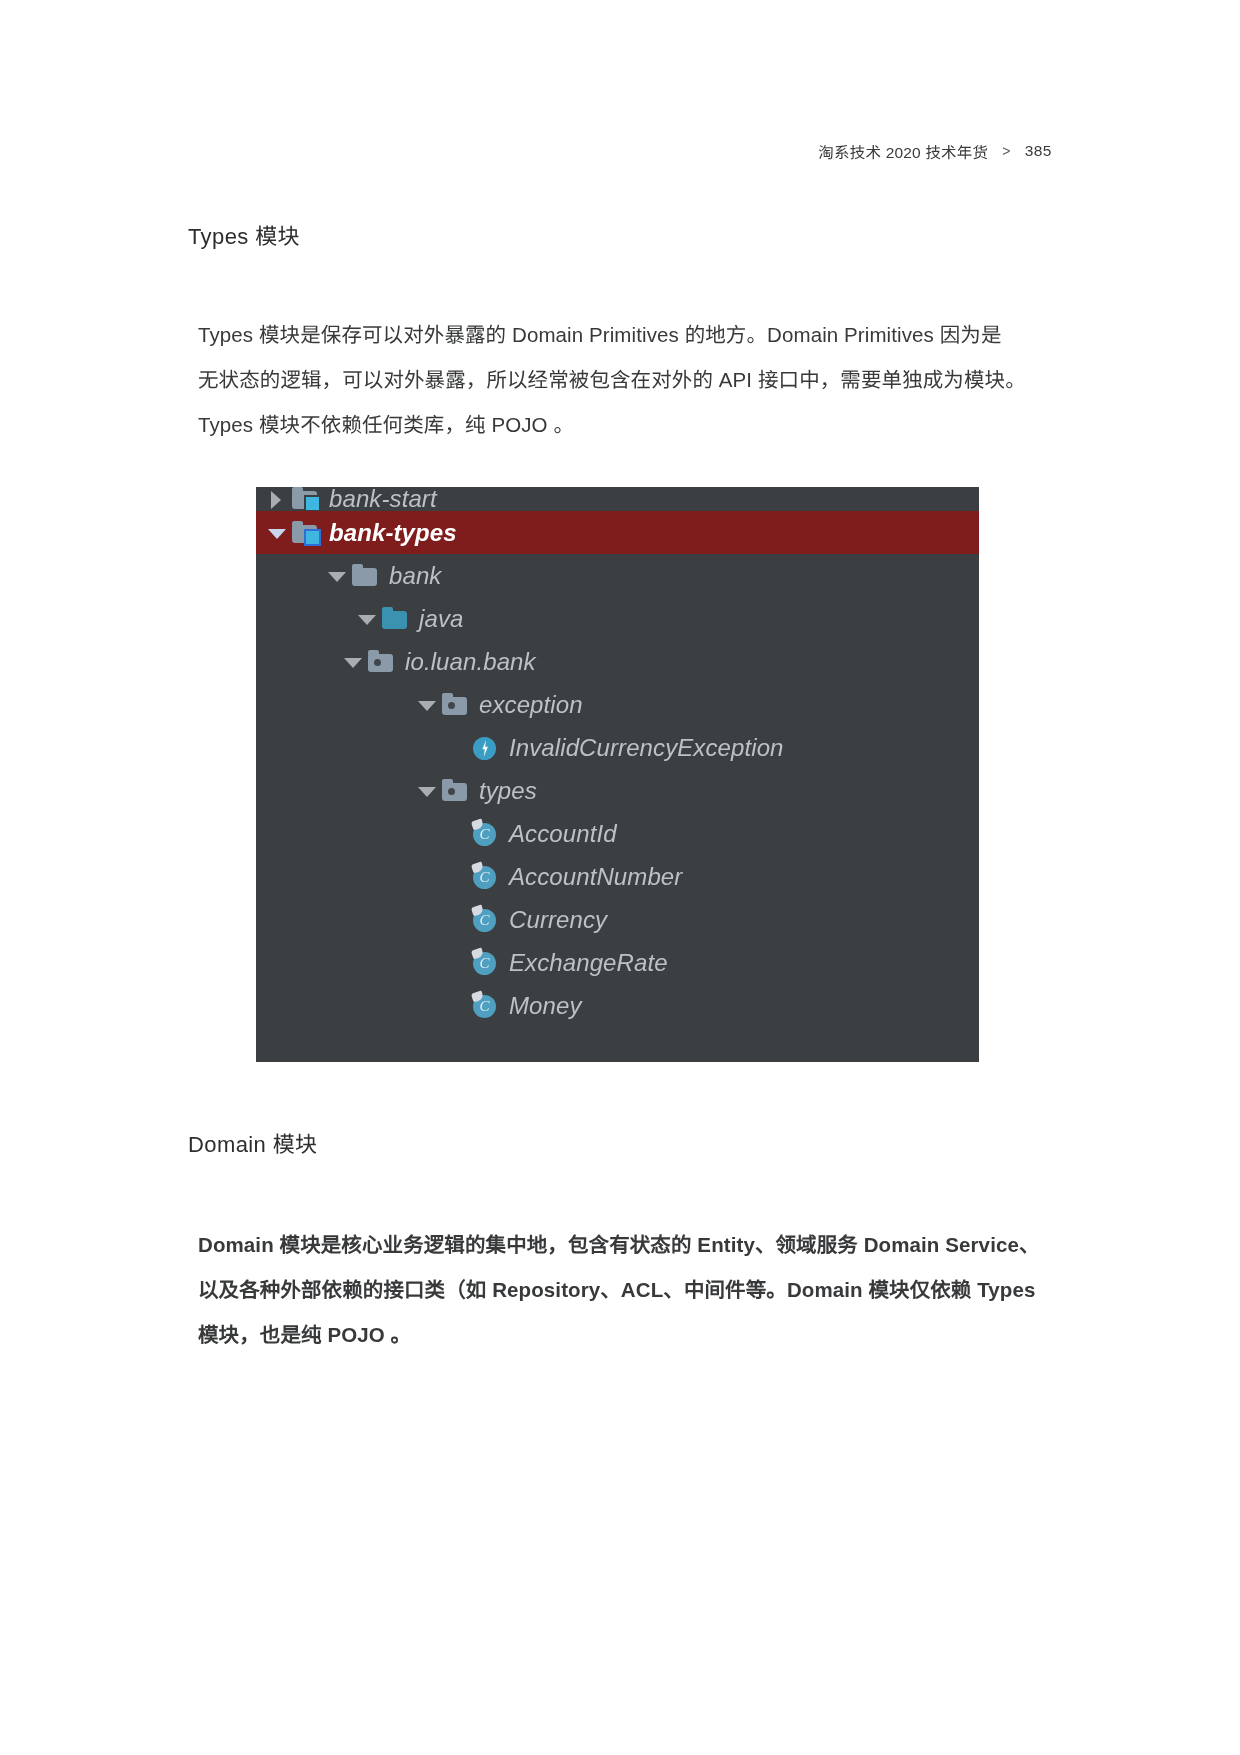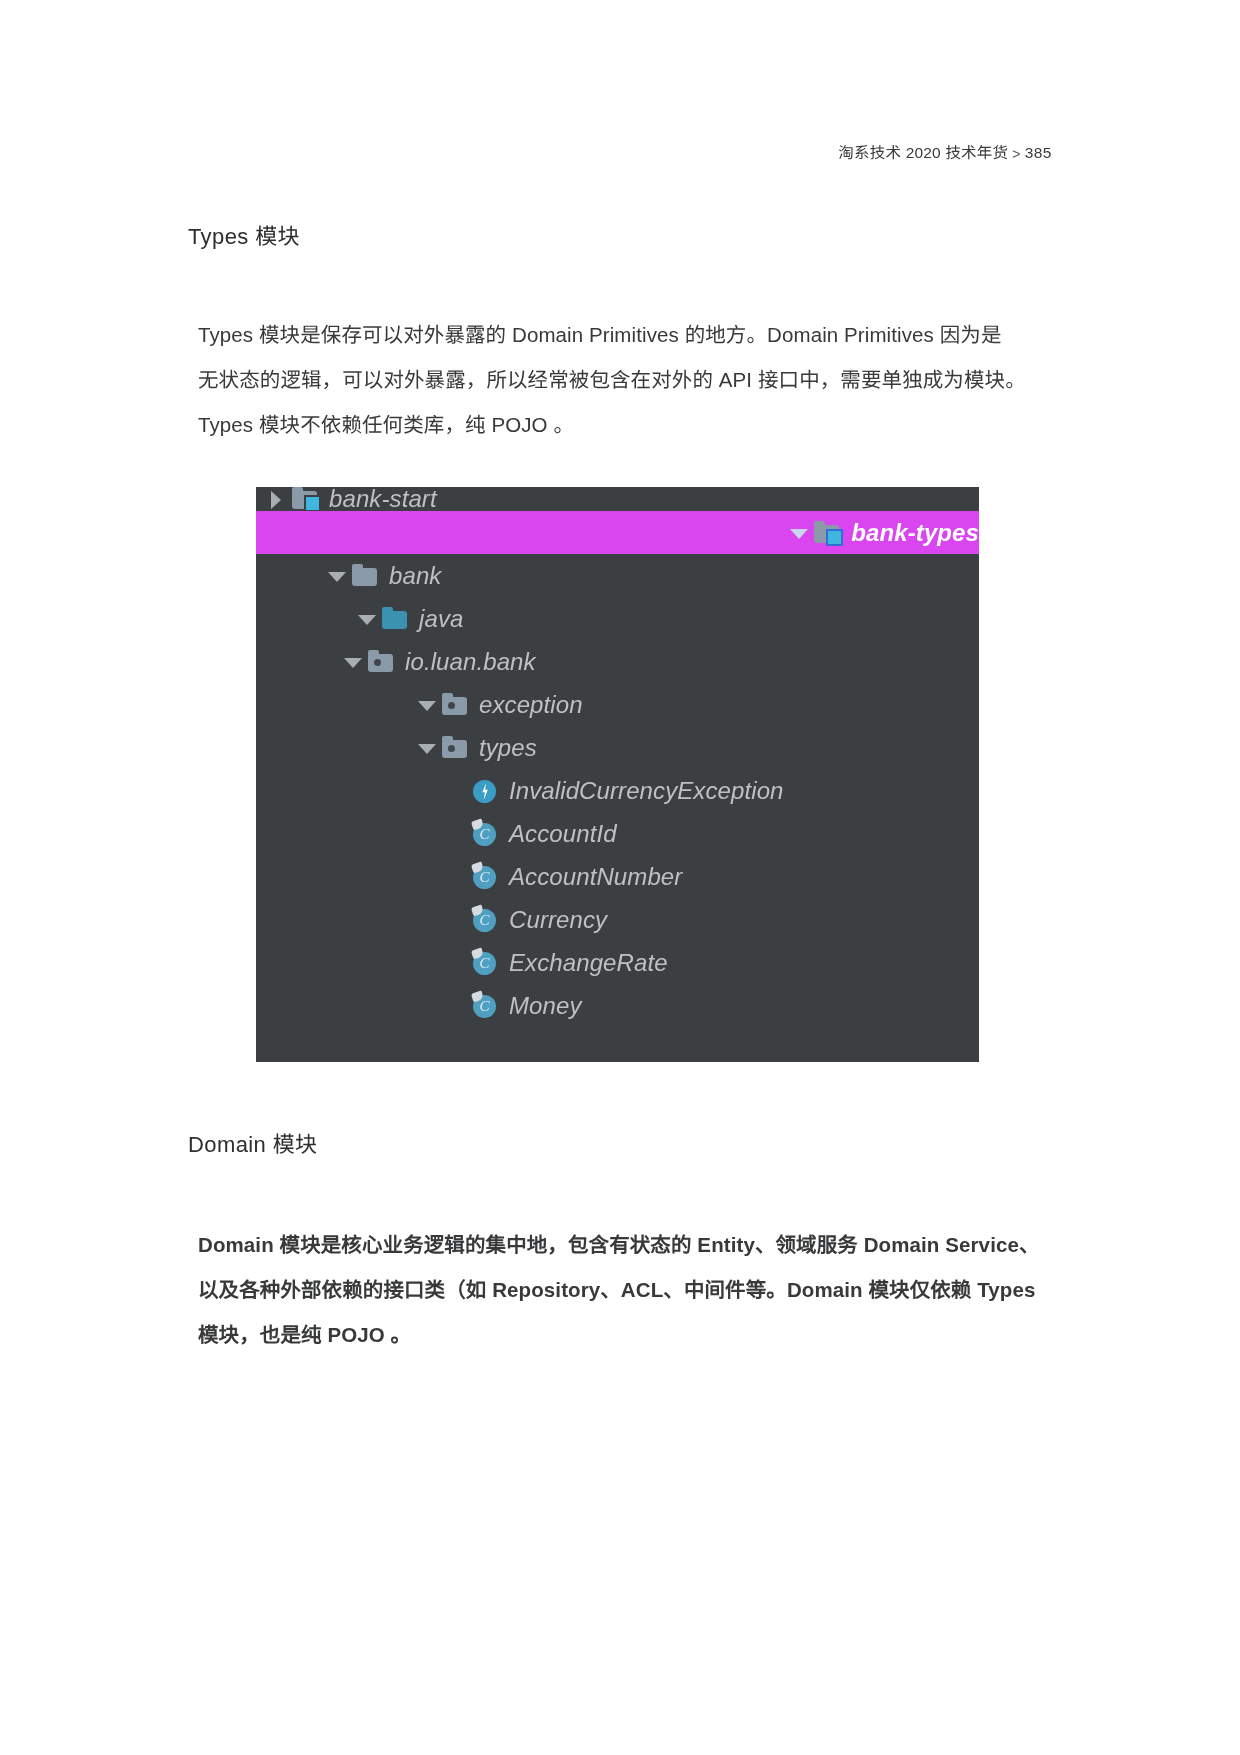--- a/index.html
+++ b/index.html
@@ -25,22 +25,22 @@
     box-sizing: border-box;
     padding: 0 188px;
   }
 
   
   .running-header {
     position: absolute;
     right: 188px;
     top: 140px;
     display: flex;
-    align-items: flex-end;
-    gap: 4px;
+    align-items: center;
+    gap: 14px;
     font-size: 15.5px;
     color: #3a3a3a;
     letter-spacing: .2px;
     white-space: nowrap;
   }
   .running-header .rh-sep { color: #5a5a5a; font-size: 14px; }
   .running-header .rh-page { color: #3a3a3a; letter-spacing: .5px; }
 
   
   h2.section-heading {
@@ -91,24 +91,23 @@
     height: 43px;
     display: flex;
     align-items: center;
     box-sizing: border-box;
     color: #bdc1c4;
     font-size: 24px;
     letter-spacing: .1px;
     white-space: nowrap;
   }
   .tree-row.selected {
-    background: #d946ef;
+    background: #7f1d1d;
     color: #ffffff;
     font-weight: 700;
-    justify-content: flex-end;
   }
   .tree-row.clipped-top   { height: 24px; align-items: flex-end; }
 
   .row-inner {
     display: flex;
     align-items: center;
     height: 43px;
   }
   .clipped-top .row-inner    { margin-bottom: -9px; }
 
@@ -304,37 +303,37 @@
         <div class="row-inner" style="padding-left: 158px;">
           <span class="arrow down"></span>
           <span class="icon package">
             <span class="fld"></span>
             <span class="dot"></span>
           </span>
           <span class="row-label">exception</span>
         </div>
       </div>
       <div class="tree-row">
-        <div class="row-inner" style="padding-left: 158px;">
-          <span class="arrow down"></span>
-          <span class="icon package">
-            <span class="fld"></span>
-            <span class="dot"></span>
-          </span>
-          <span class="row-label">types</span>
-        </div>
-      </div>
-      <div class="tree-row">
         <div class="row-inner" style="padding-left: 188px;">
           <span class="arrow none"></span>
           <span class="icon exc">
             <span class="circle"></span>
             <span class="bolt"></span>
           </span>
           <span class="row-label">InvalidCurrencyException</span>
+        </div>
+      </div>
+      <div class="tree-row">
+        <div class="row-inner" style="padding-left: 158px;">
+          <span class="arrow down"></span>
+          <span class="icon package">
+            <span class="fld"></span>
+            <span class="dot"></span>
+          </span>
+          <span class="row-label">types</span>
         </div>
       </div>
       <div class="tree-row">
         <div class="row-inner" style="padding-left: 188px;">
           <span class="arrow none"></span>
           <span class="icon cls">
             <span class="circle">C</span>
             <span class="corner"></span>
           </span>
           <span class="row-label">AccountId</span>

